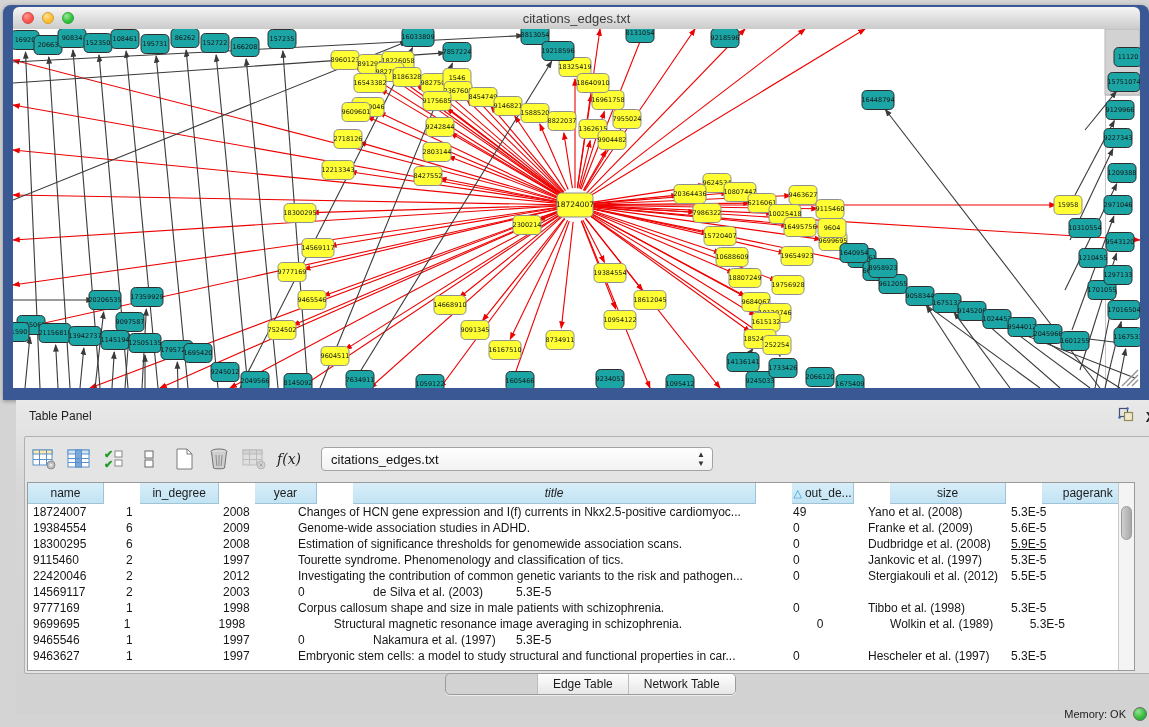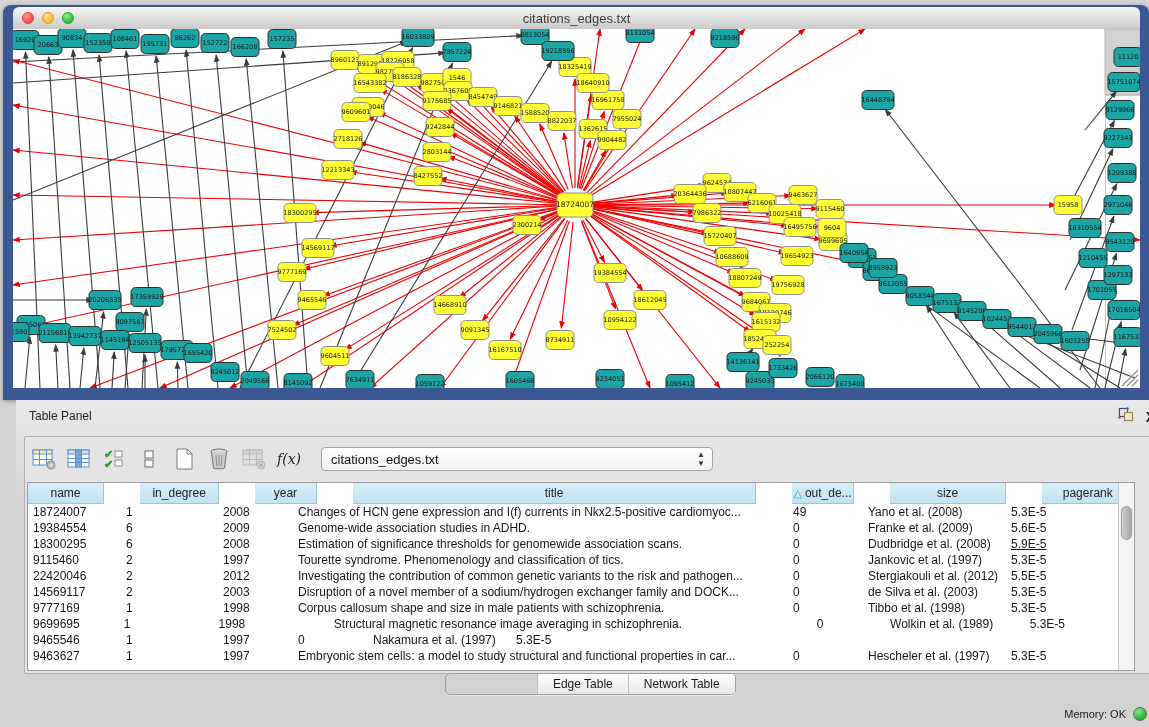--- a/index.html
+++ b/index.html
@@ -599,21 +599,21 @@
       <div class="thead" id="thead">
           <div class="th" style="width: 93px;">
             <span>name</span>
           </div>
           <div class="th" style="width: 97px;">
             <span>in_degree</span>
           </div>
           <div class="th" style="width: 75px;">
             <span>year</span>
           </div>
-          <div class="th" style="width: 495px;">
+          <div class="th" style="width: 495px; font-style: italic;">
             <span>title</span>
           </div>
           <div class="th" style="width: 75px;">
             <span class="sort">△</span>
             <span>out_de...</span>
           </div>
           <div class="th" style="width: 143px;">
             <span>size</span>
           </div>
           <div class="th" style="width: 112px;">
@@ -663,21 +663,20 @@
             <div class="td" style="width: 75px;">2012</div>
             <div class="td" style="width: 495px;">Investigating the contribution of common genetic variants to the risk and pathogen...</div>
             <div class="td" style="width: 75px;">0</div>
             <div class="td" style="width: 143px;">Stergiakouli et al. (2012)</div>
             <div class="td" style="width: 112px;">5.5E-5</div>
           </div>
           <div class="tr">
             <div class="td" style="width: 93px;">14569117</div>
             <div class="td" style="width: 97px;">2</div>
             <div class="td" style="width: 75px;">2003</div>
-            <div class="td" style="width: 495px;">Disruption of a novel member of a sodium/hydrogen exchanger family and DOCK...</div>
             <div class="td" style="width: 75px;">0</div>
             <div class="td" style="width: 143px;">de Silva et al. (2003)</div>
             <div class="td" style="width: 112px;">5.3E-5</div>
           </div>
           <div class="tr">
             <div class="td" style="width: 93px;">9777169</div>
             <div class="td" style="width: 97px;">1</div>
             <div class="td" style="width: 75px;">1998</div>
             <div class="td" style="width: 495px;">Corpus callosum shape and size in male patients with schizophrenia.</div>
             <div class="td" style="width: 75px;">0</div>

